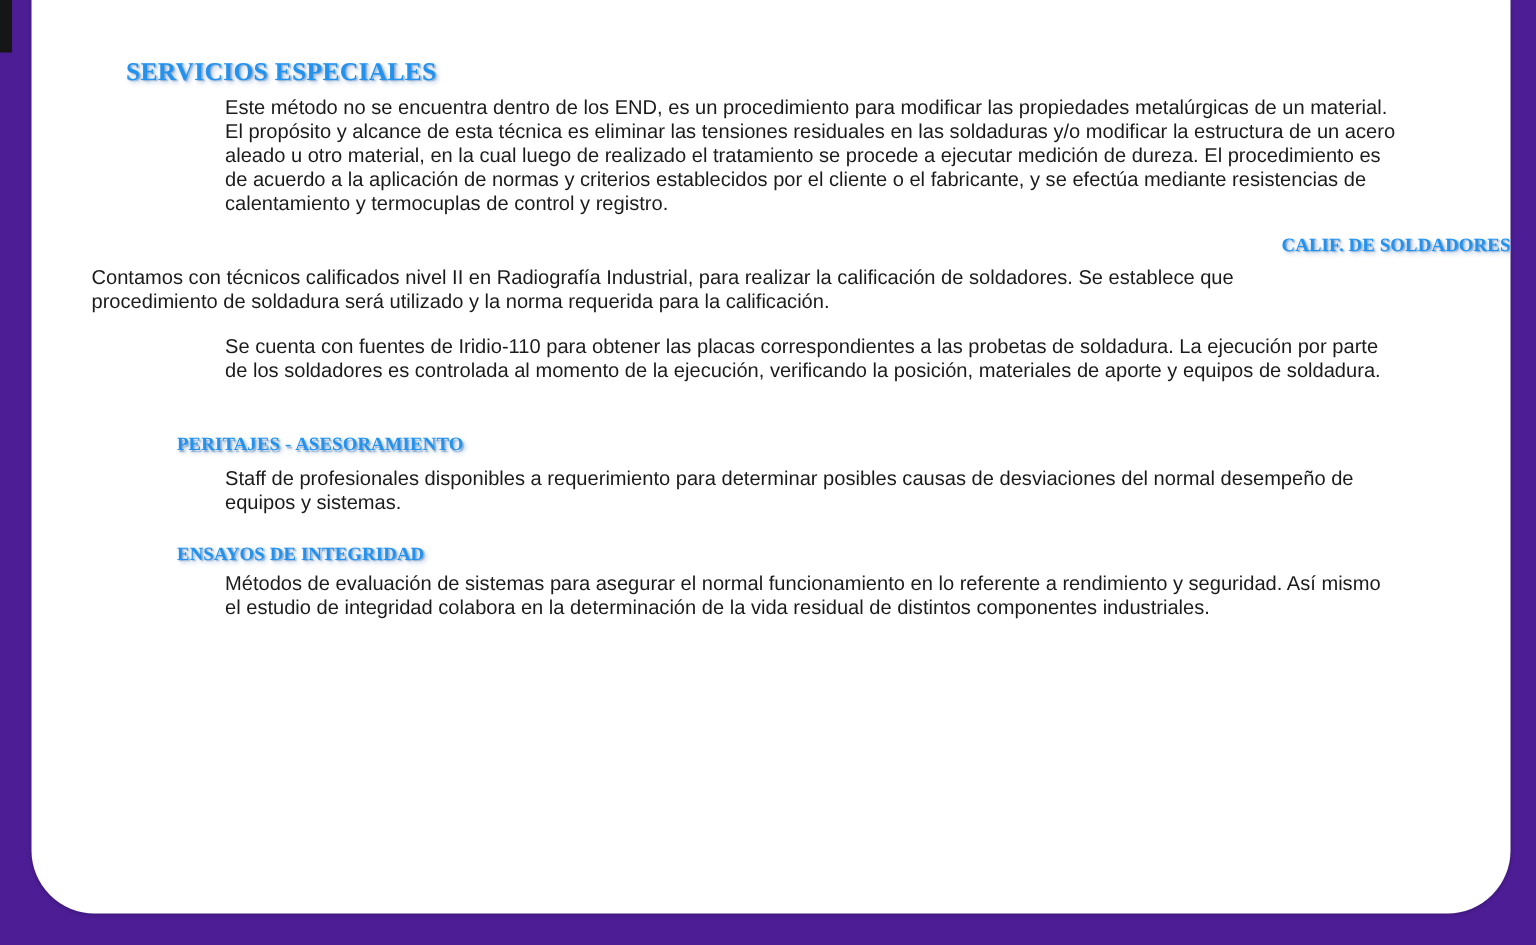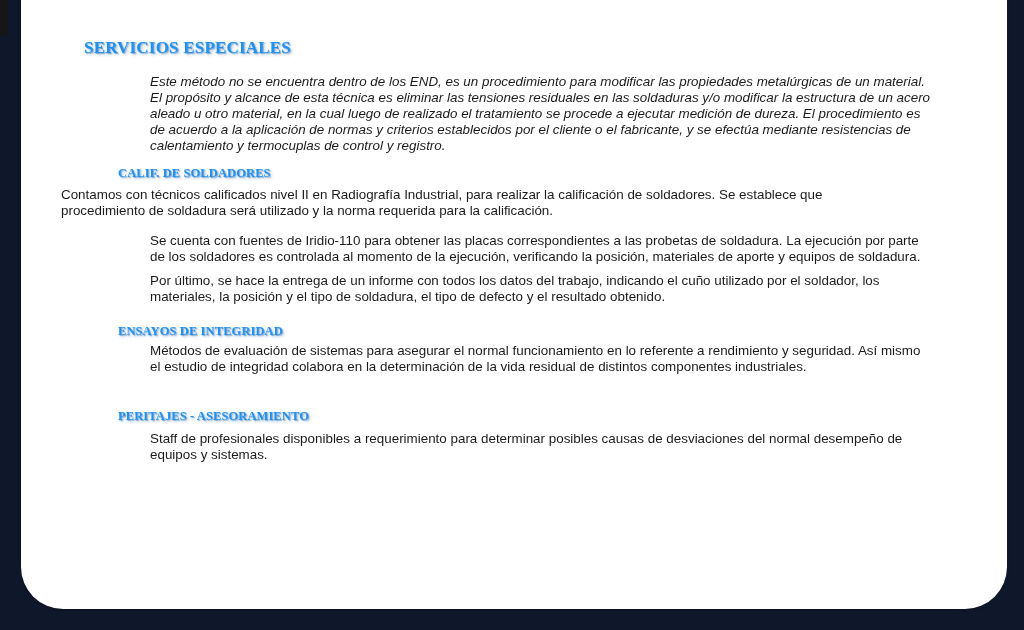--- a/index.html
+++ b/index.html
@@ -8,21 +8,21 @@
     width: 1024px;
     height: 630px;
     overflow: hidden;
     background: #cbcbcb;
     font-family: "Liberation Sans", sans-serif;
   }
   .page {
     position: relative;
     width: 1024px;
     height: 630px;
-    background: #0f172a;
+    background: #4c1d95;
   }
   .edge-bar {
     position: absolute;
     left: 0;
     top: 0;
     width: 8px;
     height: 35px;
     background: #161616;
   }
   .card {
@@ -58,22 +58,22 @@
   }
   .para {
     margin: 0 0 0 129px;
     width: 784px;
     font-size: 13.4px;
     line-height: 16px;
     color: #1b1b1b;
   }
   
   .mt-h-trat { margin-top: 13px; }
-  .mt-p-trat { margin-top: 16px; font-style: italic; }
-  .mt-h-calif { margin-top: 12px; }
+  .mt-p-trat { margin-top: 6px; }
+  .mt-h-calif { margin-top: 12px; text-align: right; }
   .mt-p-calif1 { margin-top: 6px; margin-left: 40px; }
   .mt-p-calif2 { margin-top: 14px; }
   .mt-p-calif3 { margin-top: 8px; }
   .mt-h-ensayos { margin-top: 19px; }
   .mt-p-ensayos { margin-top: 4px; }
   .mt-h-peritajes { margin-top: 34px; }
   .mt-p-peritajes { margin-top: 7px; }
 </style>
 </head>
 <body>
@@ -86,27 +86,26 @@
     <h1 class="page-title">SERVICIOS ESPECIALES</h1>
 
     <section>
       <p class="para mt-p-trat">Este método no se encuentra dentro de los END, es un procedimiento para  modificar las propiedades metalúrgicas de un material. El propósito y alcance de esta técnica es eliminar las tensiones residuales en las soldaduras y/o modificar la estructura de un acero aleado u otro material, en la cual luego de realizado el tratamiento se procede a ejecutar medición de dureza. El procedimiento es de acuerdo a la aplicación de normas y criterios establecidos por el cliente o el fabricante, y se efectúa mediante resistencias de calentamiento y  termocuplas de control y registro.</p>
     </section>
 
     <section>
       <h2 class="sec-heading mt-h-calif">CALIF. DE SOLDADORES</h2>
       <p class="para mt-p-calif1">Contamos con técnicos calificados nivel II en Radiografía Industrial, para realizar la calificación de soldadores. Se establece que procedimiento de soldadura será utilizado y la norma requerida para la calificación.</p>
       <p class="para mt-p-calif2">Se cuenta con fuentes de Iridio-110  para obtener las placas correspondientes a las probetas de soldadura. La ejecución por parte de los soldadores es controlada al momento de la ejecución, verificando la posición, materiales de aporte y equipos de soldadura.</p>
-      <p class="para mt-p-calif3">Por último, se hace la entrega de un informe con todos los datos del trabajo, indicando el cuño utilizado por el soldador, los materiales, la posición y el tipo de soldadura, el tipo de defecto y el resultado obtenido.</p>
+    </section>
+
+    <section>
+      <h2 class="sec-heading mt-h-peritajes">PERITAJES - ASESORAMIENTO</h2>
+      <p class="para mt-p-peritajes">Staff de profesionales disponibles a requerimiento para determinar posibles causas de desviaciones del normal desempeño de equipos y sistemas.</p>
     </section>
 
     <section>
       <h2 class="sec-heading mt-h-ensayos">ENSAYOS DE INTEGRIDAD</h2>
       <p class="para mt-p-ensayos">Métodos de evaluación de sistemas para asegurar el normal funcionamiento en lo referente a rendimiento y seguridad. Así mismo el estudio de integridad colabora en la determinación de la vida residual de distintos componentes industriales.</p>
     </section>
 
-    <section>
-      <h2 class="sec-heading mt-h-peritajes">PERITAJES - ASESORAMIENTO</h2>
-      <p class="para mt-p-peritajes">Staff de profesionales disponibles a requerimiento para determinar posibles causas de desviaciones del normal desempeño de equipos y sistemas.</p>
-    </section>
-
   </div>
 </div>
 
 </body></html>

